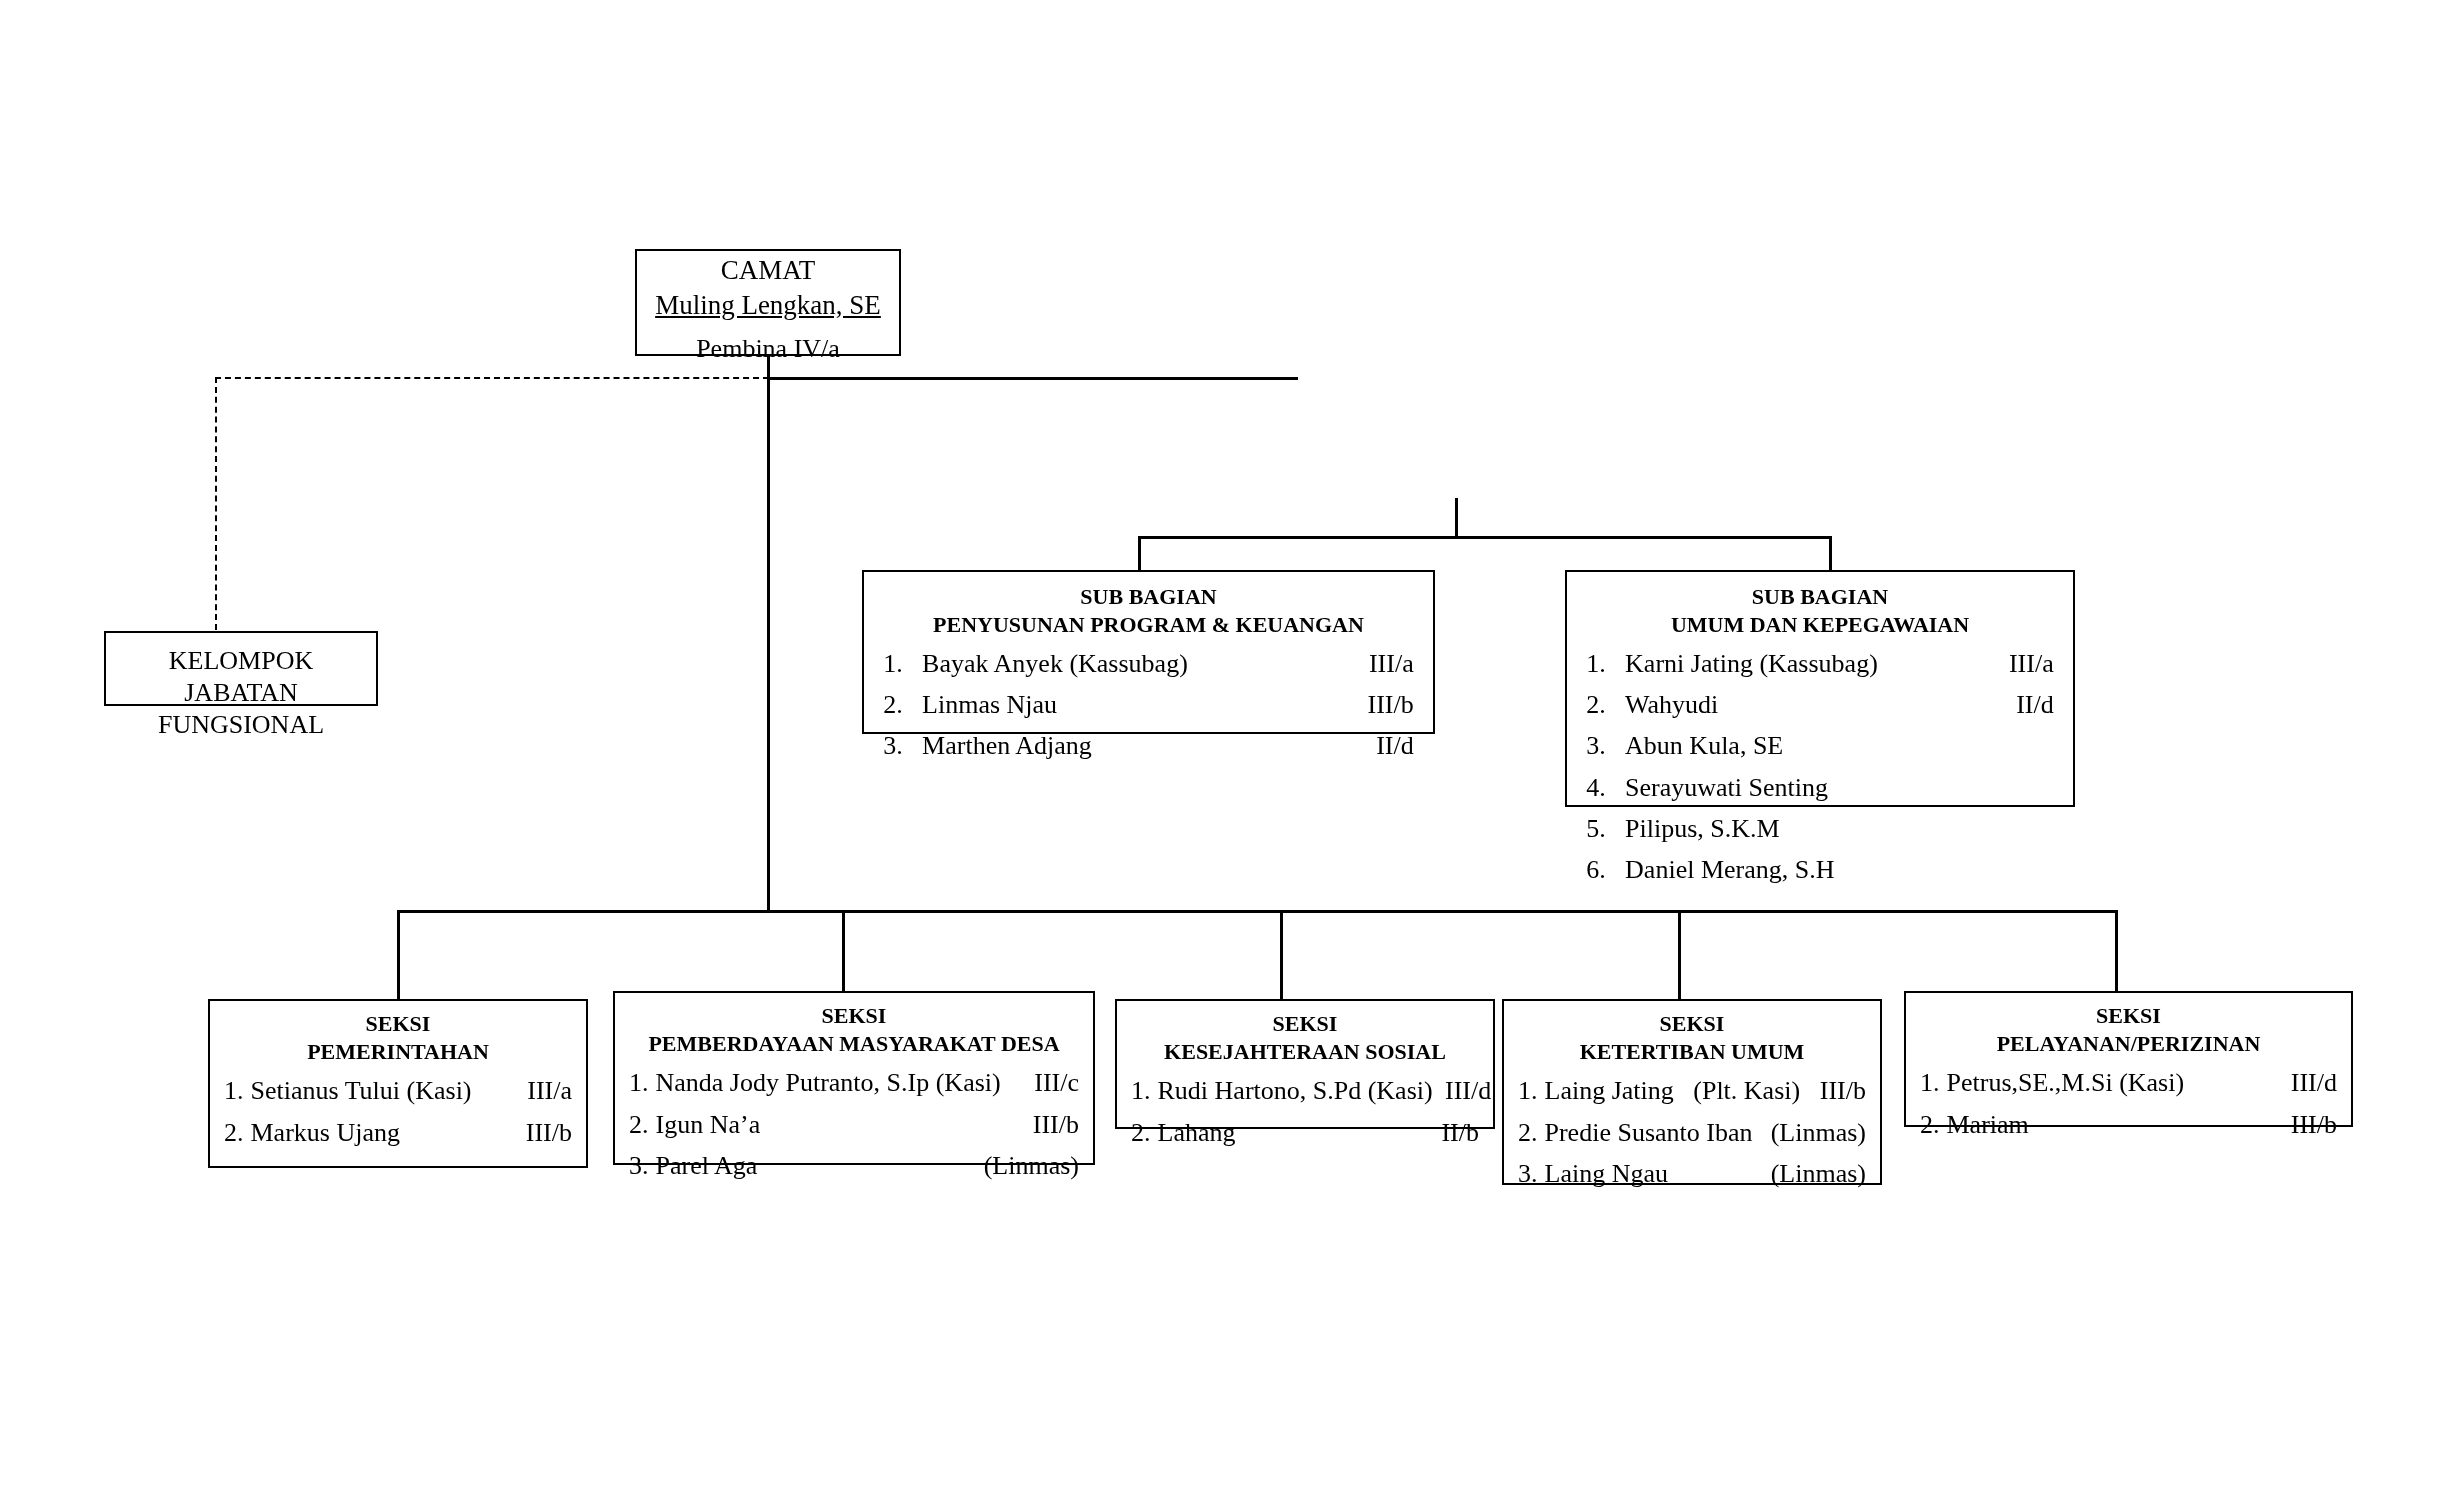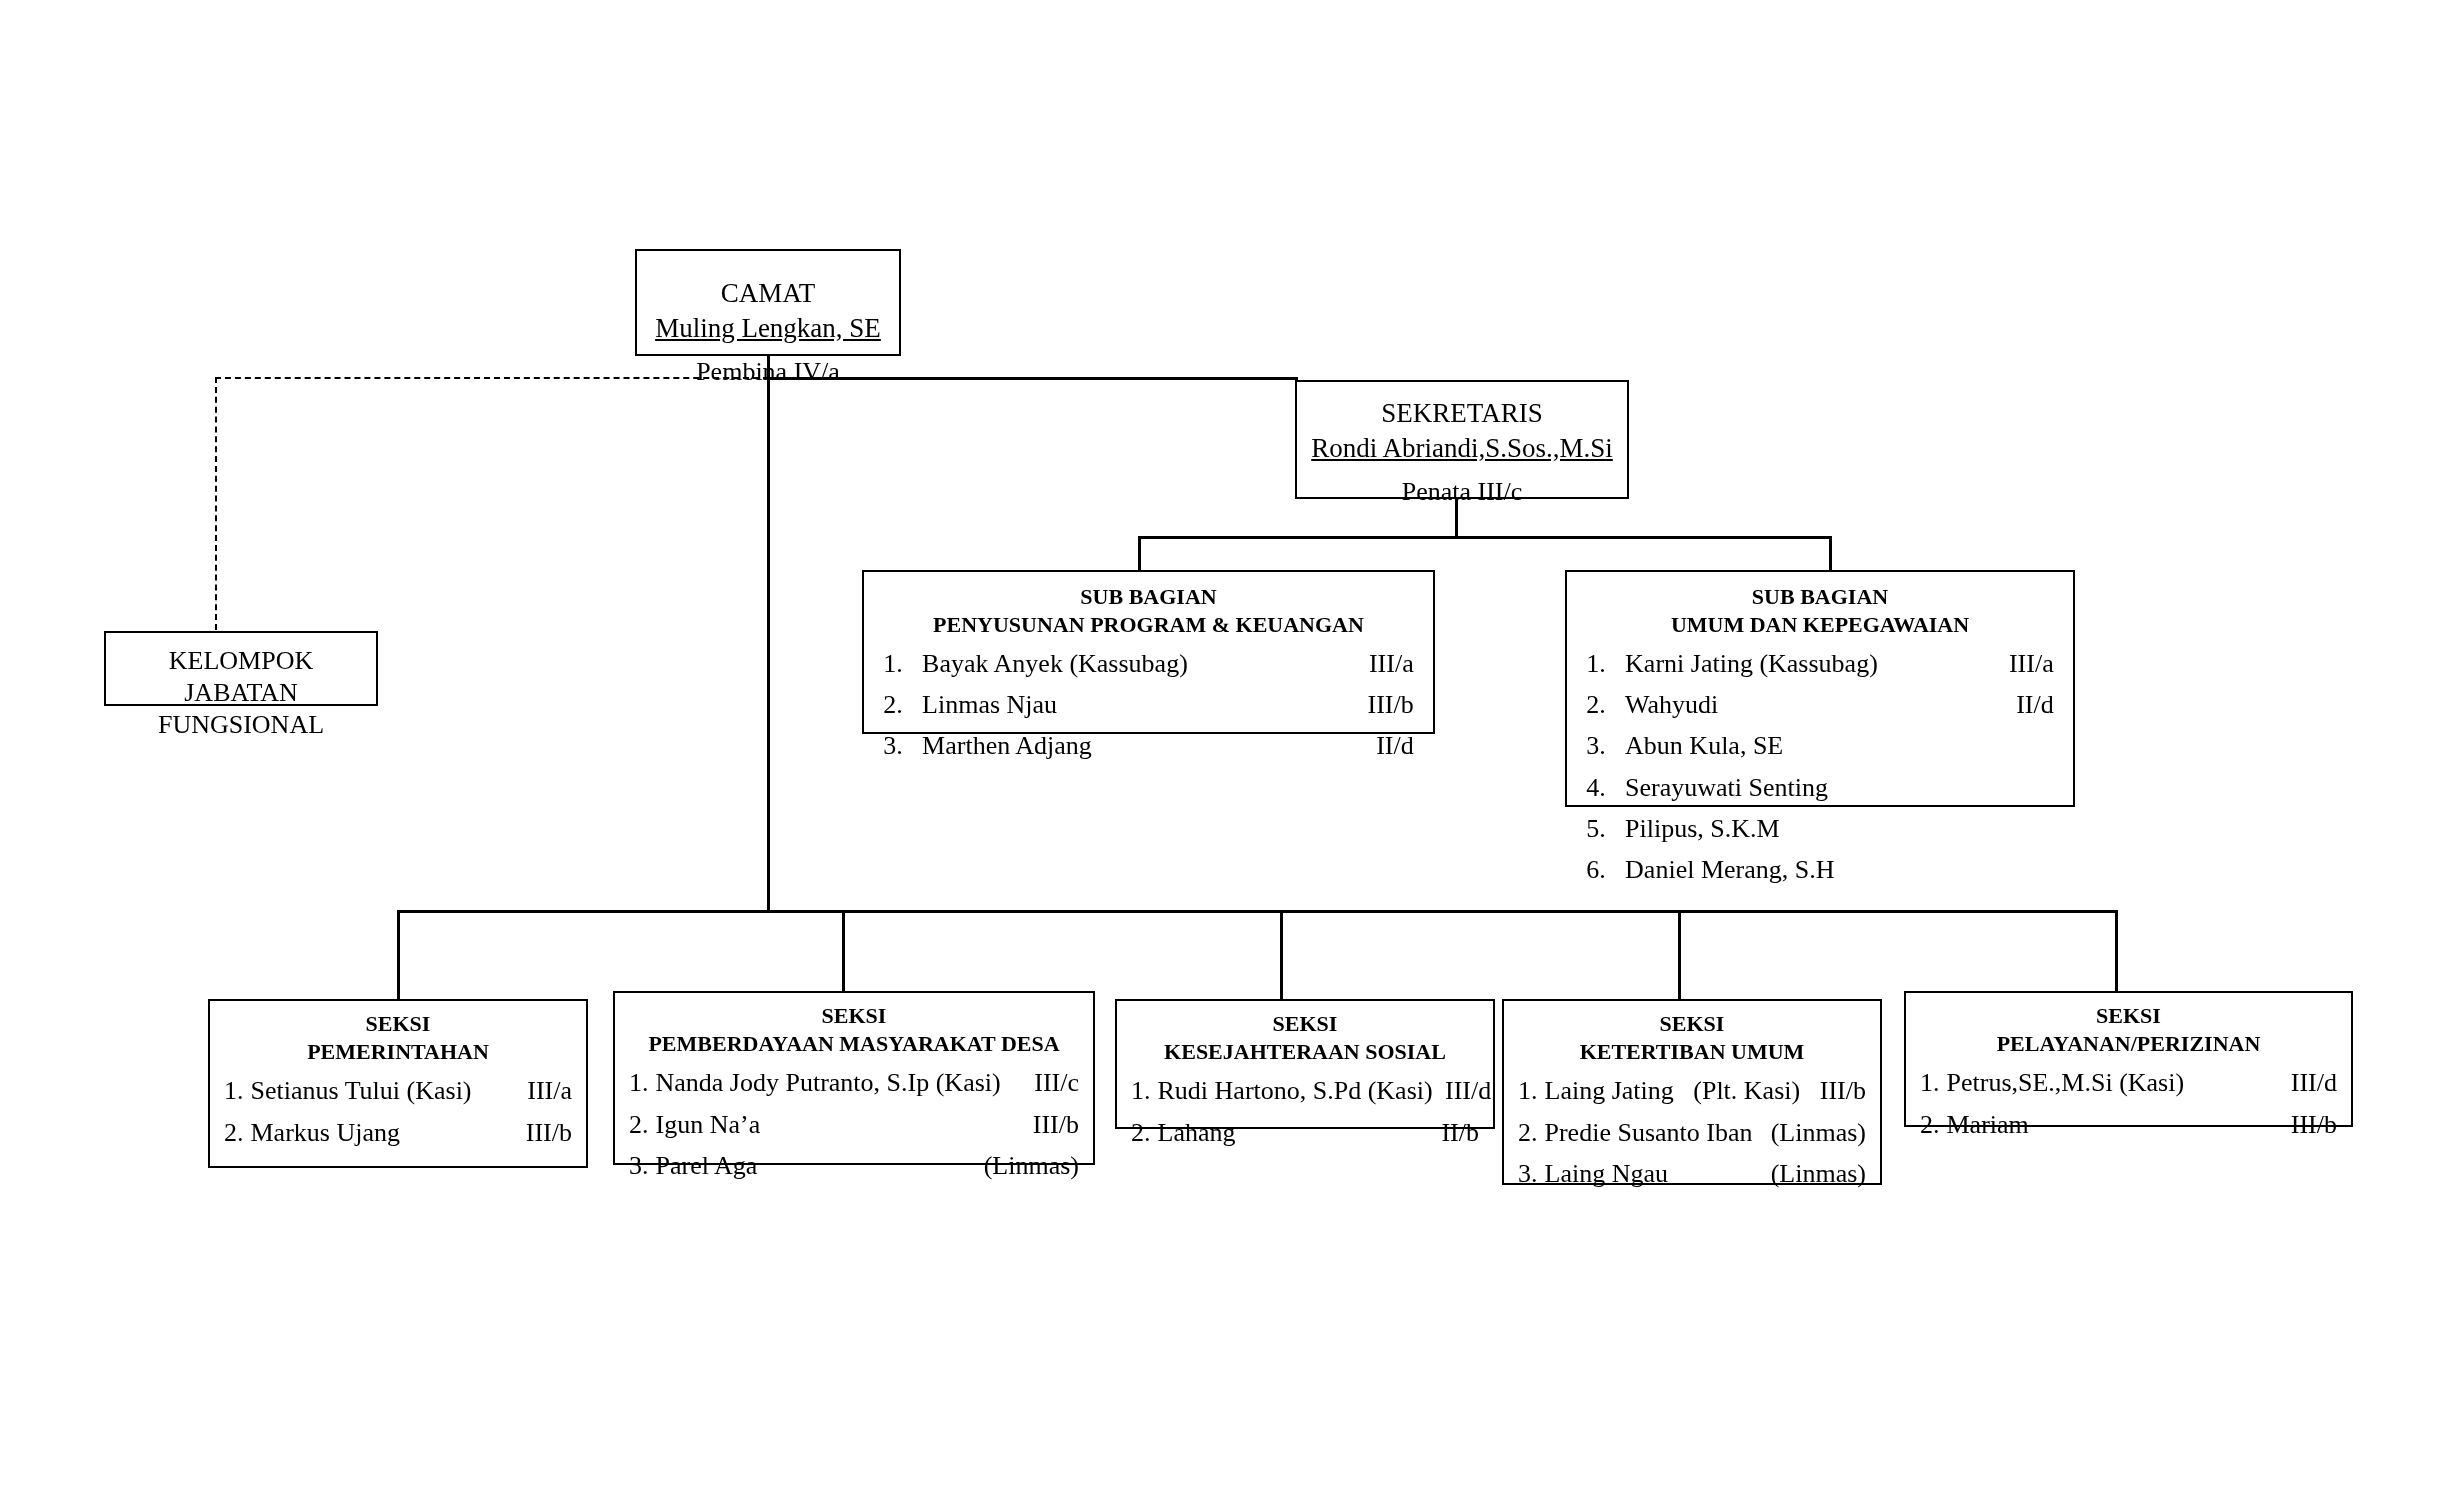--- a/index.html
+++ b/index.html
@@ -122,31 +122,26 @@
   <div class="line-v" style="left:1829px; top:536px; height:35px;"></div>
 
   <div class="line-h" style="left:397px; top:910px; width:1719px;"></div>
 
   <div class="line-v" style="left:397px; top:910px; height:89px;"></div>
   <div class="line-v" style="left:842px; top:910px; height:89px;"></div>
   <div class="line-v" style="left:1280px; top:910px; height:89px;"></div>
   <div class="line-v" style="left:1678px; top:910px; height:89px;"></div>
   <div class="line-v" style="left:2115px; top:910px; height:89px;"></div>
 
-  <div class="node" style="left:635px; top:249px; width:266px; height:107px; padding-top:25px;">
+  <div class="node" style="left:635px; top:249px; width:266px; height:107px; padding-top:2px;">
     <div class="node-title">CAMAT</div>
     <div class="node-name">Muling Lengkan, SE</div>
     <div class="node-rank">Pembina  IV/a</div>
   </div>
 
-  <div class="node" style="left:1295px; top:380px; width:334px; height:119px; padding-top:14px;">
-    <div class="node-title">SEKRETARIS</div>
-    <div class="node-name">Rondi Abriandi,S.Sos.,M.Si</div>
-    <div class="node-rank">Penata III/c</div>
-  </div>
 
   <div class="node" style="left:104px; top:631px; width:274px; height:75px; padding-top:12.3px;">
     <div class="node-title" style="font-size:26px; line-height:1.22;">KELOMPOK
 JABATAN
 FUNGSIONAL</div>
   </div>
 
   <div class="node" style="left:862px; top:570px; width:573px; height:164px; padding:10.6px 19.3px 0 19.3px;">
     <div class="node-title bold">SUB BAGIAN</div>
     <div class="node-title bold">PENYUSUNAN PROGRAM &amp; KEUANGAN</div>

